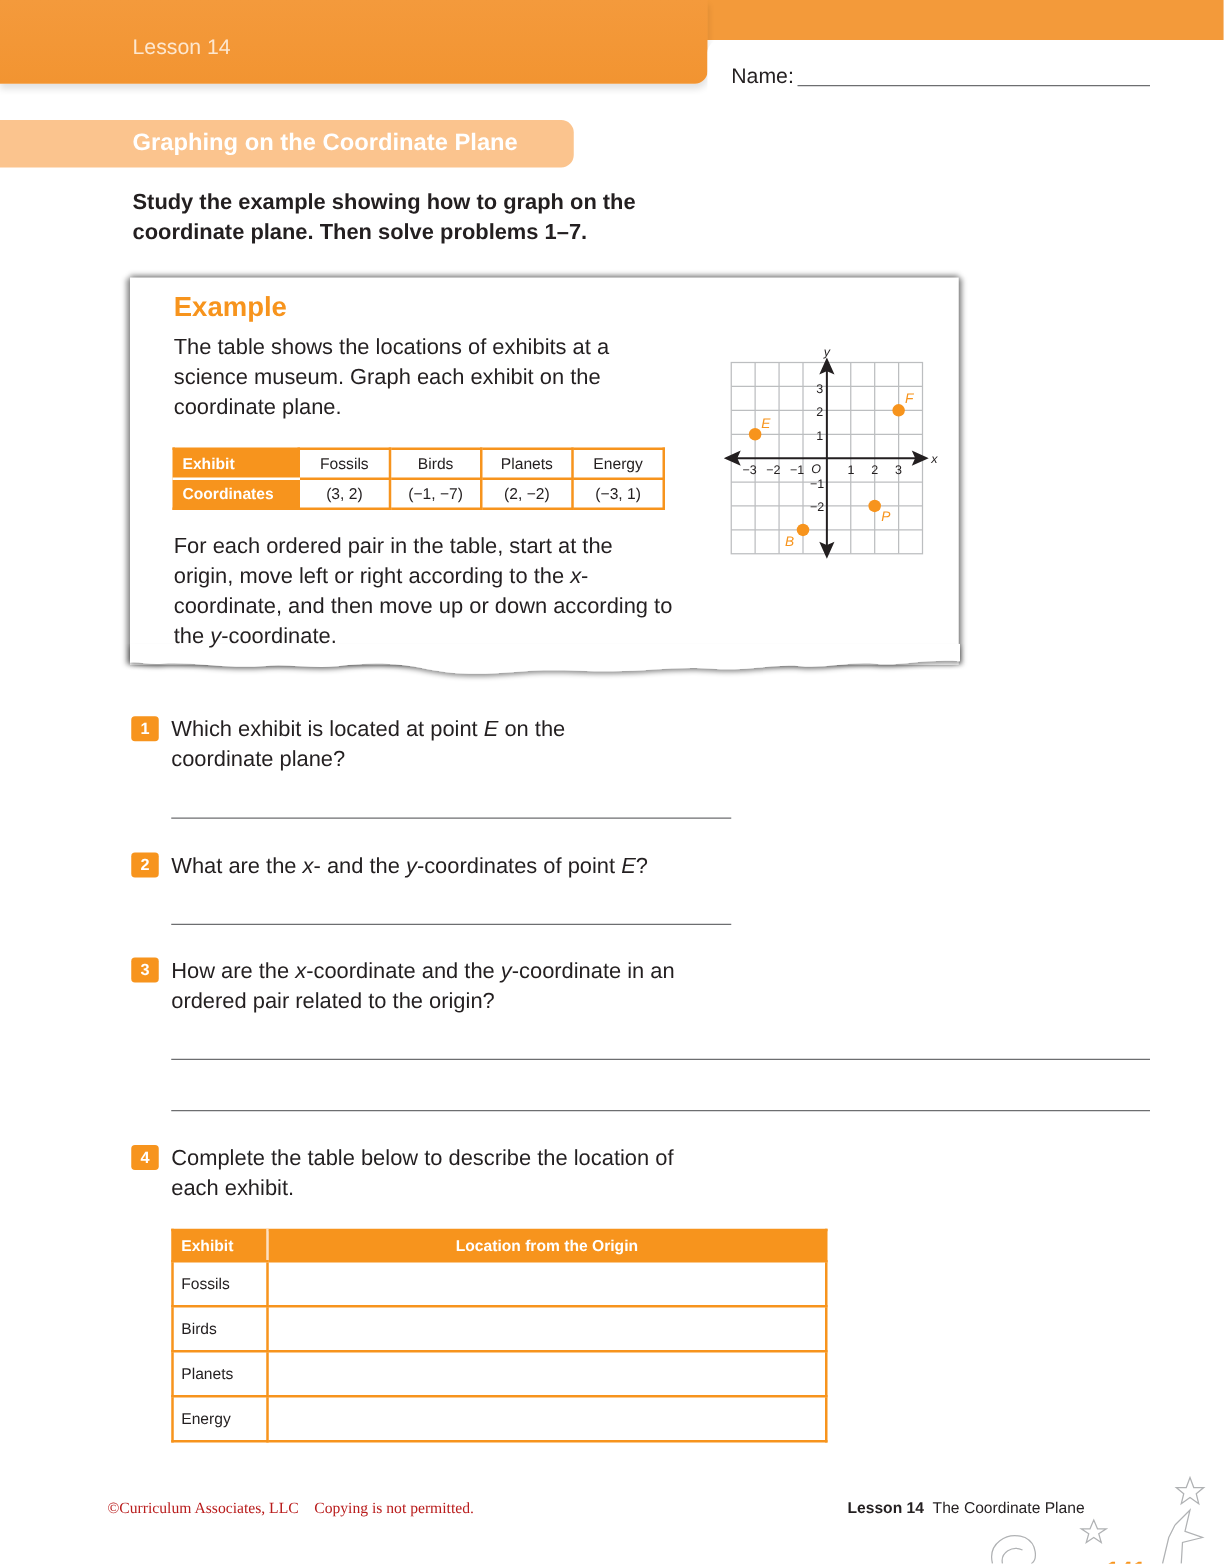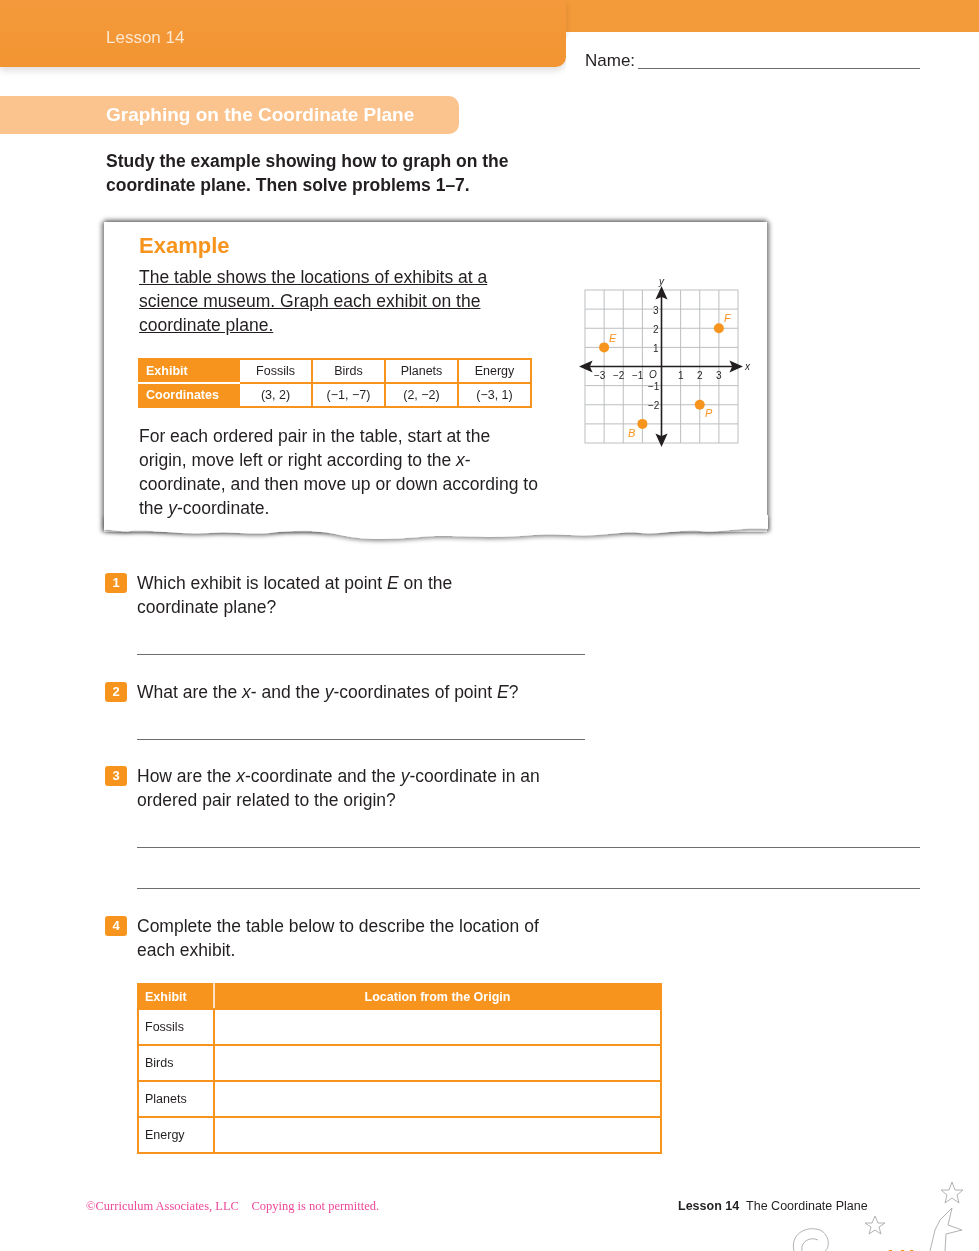--- a/index.html
+++ b/index.html
@@ -9,38 +9,38 @@
   .lesson-label { position: absolute; left: 106px; top: 28px; color: #fde7cf; font-family: "Liberation Sans", sans-serif; font-size: 17px; }
   .name-area { position: absolute; left: 566px; top: 32px; width: 413px; height: 50px; background: #fff; border-top-left-radius: 10px; }
   .name-label { position: absolute; left: 585px; top: 51px; font-family: "Liberation Sans", sans-serif; font-size: 17px; color: #231f20; }
   .name-line { position: absolute; left: 638px; top: 68px; width: 282px; border-bottom: 1.5px solid #6d6e70; }
   .title-bar { position: absolute; left: 0; top: 96px; width: 459px; height: 38px; background: #fbc48e; border-top-right-radius: 10px; border-bottom-right-radius: 10px; }
   .title-text { position: absolute; left: 106px; top: 104px; color: #ffffff; font-family: "Liberation Sans", sans-serif; font-weight: bold; font-size: 19px; text-align: right; }
   .instructions { position: absolute; left: 106px; top: 149px; width: 460px; font-family: "Liberation Sans", sans-serif; font-weight: bold; font-size: 17.5px; line-height: 24px; }
   .card { position: absolute; left: 104px; top: 222px; width: 663px; height: 310px; background: #fff; box-shadow: -3px 0 4px rgba(0,0,0,0.35), 3px 0 4px rgba(0,0,0,0.35), 0 -3px 4px rgba(0,0,0,0.3); }
   .card-torn { position: absolute; left: 100px; top: 515px; width: 672px; height: 40px; }
   .example-title { position: absolute; left: 139px; top: 233px; color: #f7941d; font-family: "Liberation Sans", sans-serif; font-weight: bold; font-size: 22px; }
-  .example-text { position: absolute; left: 139px; top: 265px; width: 390px; font-family: "Liberation Sans", sans-serif; font-size: 17.5px; line-height: 24px; text-decoration: underline; }
+  .example-text { position: absolute; left: 139px; top: 265px; width: 390px; font-family: "Liberation Sans", sans-serif; font-size: 17.5px; line-height: 24px; }
   .example-text2 { position: absolute; left: 139px; top: 424px; width: 400px; font-family: "Liberation Sans", sans-serif; font-size: 17.5px; line-height: 24px; }
   table.ex { position: absolute; left: 138px; top: 358px; border-collapse: collapse; font-family: "Liberation Sans", sans-serif; font-size: 12.5px; }
   table.ex td { border: 2px solid #f7941d; height: 24px; text-align: center; padding: 0 6px; }
   table.ex td.hdr { background: #f7941d; color: #fff; font-weight: bold; text-align: left; width: 100px; border-color: #f7941d; border-bottom-color: #fff; }
   table.ex tr:last-child td.hdr { border-bottom-color: #f7941d; }
   table.ex td.c { width: 73px; }
   .graph { position: absolute; left: 578px; top: 272px; }
   .q { position: absolute; left: 105px; font-family: "Liberation Sans", sans-serif; font-size: 17.5px; line-height: 24px; }
   .q-num { position: absolute; left: 0; top: 2px; width: 22px; height: 20px; background: #f7941d; color: #fff; border-radius: 3px; font-weight: bold; font-size: 13px; text-align: center; line-height: 20px; }
   .q-text { position: absolute; left: 32px; top: 0; width: 460px; }
   .q-text i { font-style: italic; }
   .ans-line { position: absolute; border-bottom: 1.5px solid #6d6e70; }
   table.loc { position: absolute; left: 137px; top: 983px; width: 525px; border-collapse: collapse; font-family: "Liberation Sans", sans-serif; font-size: 12.5px; }
   table.loc th { background: #f7941d; color: #fff; font-weight: bold; height: 25px; text-align: center; border: 2px solid #f7941d; }
   table.loc th.first { text-align: left; padding-left: 6px; width: 76px; border-right: 2px solid #fde0c2; }
   table.loc td { border: 2px solid #f7941d; height: 36px; padding-left: 6px; }
-  .footer-left { position: absolute; left: 86px; top: 1199px; font-family: "Liberation Serif", serif; font-size: 12.5px; color: #ec4899; }
+  .footer-left { position: absolute; left: 86px; top: 1199px; font-family: "Liberation Serif", serif; font-size: 12.5px; color: #b91c1c; }
   .footer-right { position: absolute; left: 678px; top: 1199px; font-family: "Liberation Sans", sans-serif; font-size: 12.5px; }
   .footer-right b { font-weight: bold; }
   .page-num { position: absolute; left: 885px; top: 1246px; color: #f7941d; font-family: "Liberation Sans", sans-serif; font-weight: bold; font-size: 19px; }
   .deco { position: absolute; left: 780px; top: 1180px; }
 </style>
 </head>
 <body>
 
 <div class="top-band"></div>
 <div class="lesson-tab"></div>

